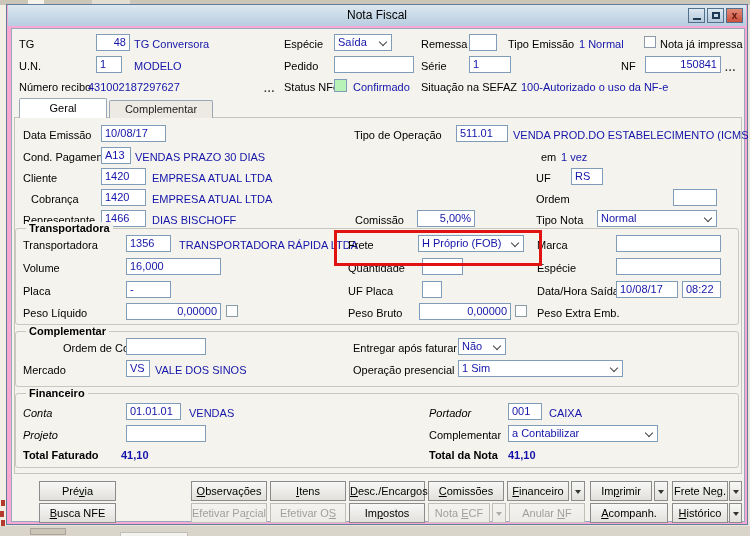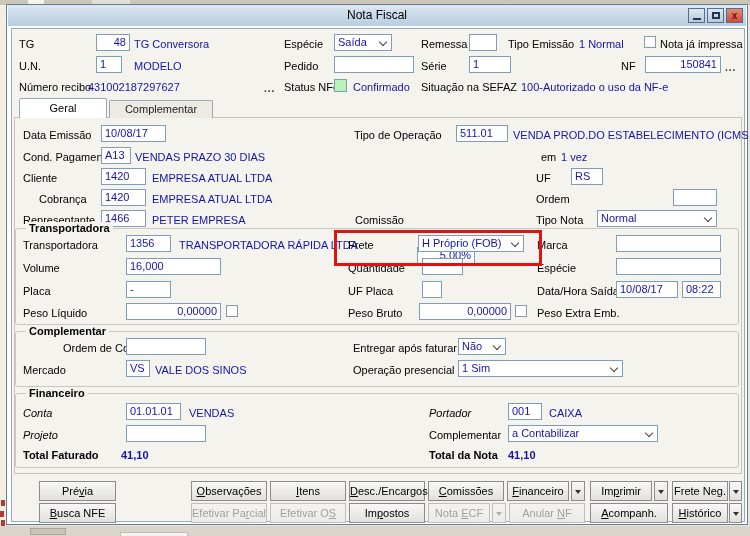--- a/index.html
+++ b/index.html
@@ -10,21 +10,21 @@
   .bg-top { position:absolute; left:0; top:0; width:750px; height:5px; background:#cbc6b8; }
   .bg-top .n1 { position:absolute; left:28px; top:0; width:16px; height:4px; background:#f5f3ea; }
   .bg-top .n2 { position:absolute; left:92px; top:0; width:38px; height:4px; background:#e2ded2; }
   .bg-left { position:absolute; left:0; top:5px; width:6px; height:521px; background:#f3efe5; }
   .spk { position:absolute; width:4px; height:6px; background:#b43a2e; }
   .bg-bottom { position:absolute; left:0; top:526px; width:750px; height:10px; background:#d9d5ca; }
   .bg-bottom .n3 { position:absolute; left:30px; top:2px; width:36px; height:7px; background:#cac5b7; border:1px solid #a9a499; box-sizing:border-box; }
 
   
   .window { position:absolute; left:6px; top:4px; width:742px; height:521px;
-            background:#ffffff; border:1px solid #5f7e9c; box-sizing:border-box; }
+            background:#f9a8d4; border:1px solid #5f7e9c; box-sizing:border-box; }
   .titlebar { position:absolute; left:1px; top:0; right:1px; height:21px;
               background:linear-gradient(#dce7f1,#b7cde0); }
   .title { text-align:center; line-height:21px; color:#000; font-size:12px; }
   .ctl { position:absolute; top:3px; width:17px; height:15px; box-sizing:border-box;
          border:1px solid #51708c; background:linear-gradient(#dde8f1,#b6c9da); cursor:default; }
   .ctl-min { right:41px; } .ctl-max { right:22px; }
   .ctl-min i { display:block; margin:9px auto 0; width:8px; height:2px; background:#1d3a52; }
   .ctl-max i { display:block; margin:3px auto 0; width:8px; height:7px; box-sizing:border-box; border:2px solid #1d3a52; }
   .ctl-close { right:3px; background:linear-gradient(#e28a77,#cc4f3c); color:#5e120b;
                font-weight:bold; font-size:10px; text-align:center; line-height:13px; }
@@ -147,31 +147,31 @@
       <div class="vtx" style="left:123px;top:122px;">VENDAS PRAZO 30 DIAS</div>
       <div class="lbl" style="left:529px;top:122px;">em</div>
       <div class="vtx" style="left:549px;top:122px;">1 vez</div>
 
       <div class="lbl" style="left:11px;top:143px;">Cliente</div>
       <div class="fld" style="left:89px;top:139px;width:45px;">1420</div>
       <div class="vtx" style="left:140px;top:143px;">EMPRESA ATUAL LTDA</div>
       <div class="lbl" style="left:524px;top:143px;">UF</div>
       <div class="fld" style="left:559px;top:139px;width:32px;">RS</div>
 
-      <div class="lbl" style="left:27px;top:164px;">Cobrança</div>
+      <div class="lbl" style="left:19px;top:164px;">Cobrança</div>
       <div class="fld" style="left:89px;top:160px;width:45px;">1420</div>
       <div class="vtx" style="left:140px;top:164px;">EMPRESA ATUAL LTDA</div>
       <div class="lbl" style="left:524px;top:164px;">Ordem</div>
       <div class="fld" style="left:661px;top:160px;width:44px;"></div>
 
       <div class="lbl" style="left:11px;top:185px;">Representante</div>
       <div class="fld" style="left:89px;top:181px;width:45px;">1466</div>
-      <div class="vtx" style="left:140px;top:185px;">PETER EMPRESA</div>
+      <div class="vtx" style="left:140px;top:185px;">DIAS BISCHOFF</div>
       <div class="lbl" style="left:343px;top:185px;">Comissão</div>
-      <div class="fld r" style="left:405px;top:181px;width:58px;margin-top:37px;">5,00%</div>
+      <div class="fld r" style="left:405px;top:181px;width:58px;">5,00%</div>
       <div class="lbl" style="left:524px;top:185px;">Tipo Nota</div>
       <div class="combo" style="left:585px;top:181px;width:120px;">
         <span>Normal</span>
         <span class="chev"></span>
       </div>
 
       <div class="grp" style="left:3px;top:199px;width:722px;height:95px;"></div>
       <div class="legend" style="left:14px;top:193px;">Transportadora</div>
 
       <div class="lbl" style="left:11px;top:210px;">Transportadora</div>

